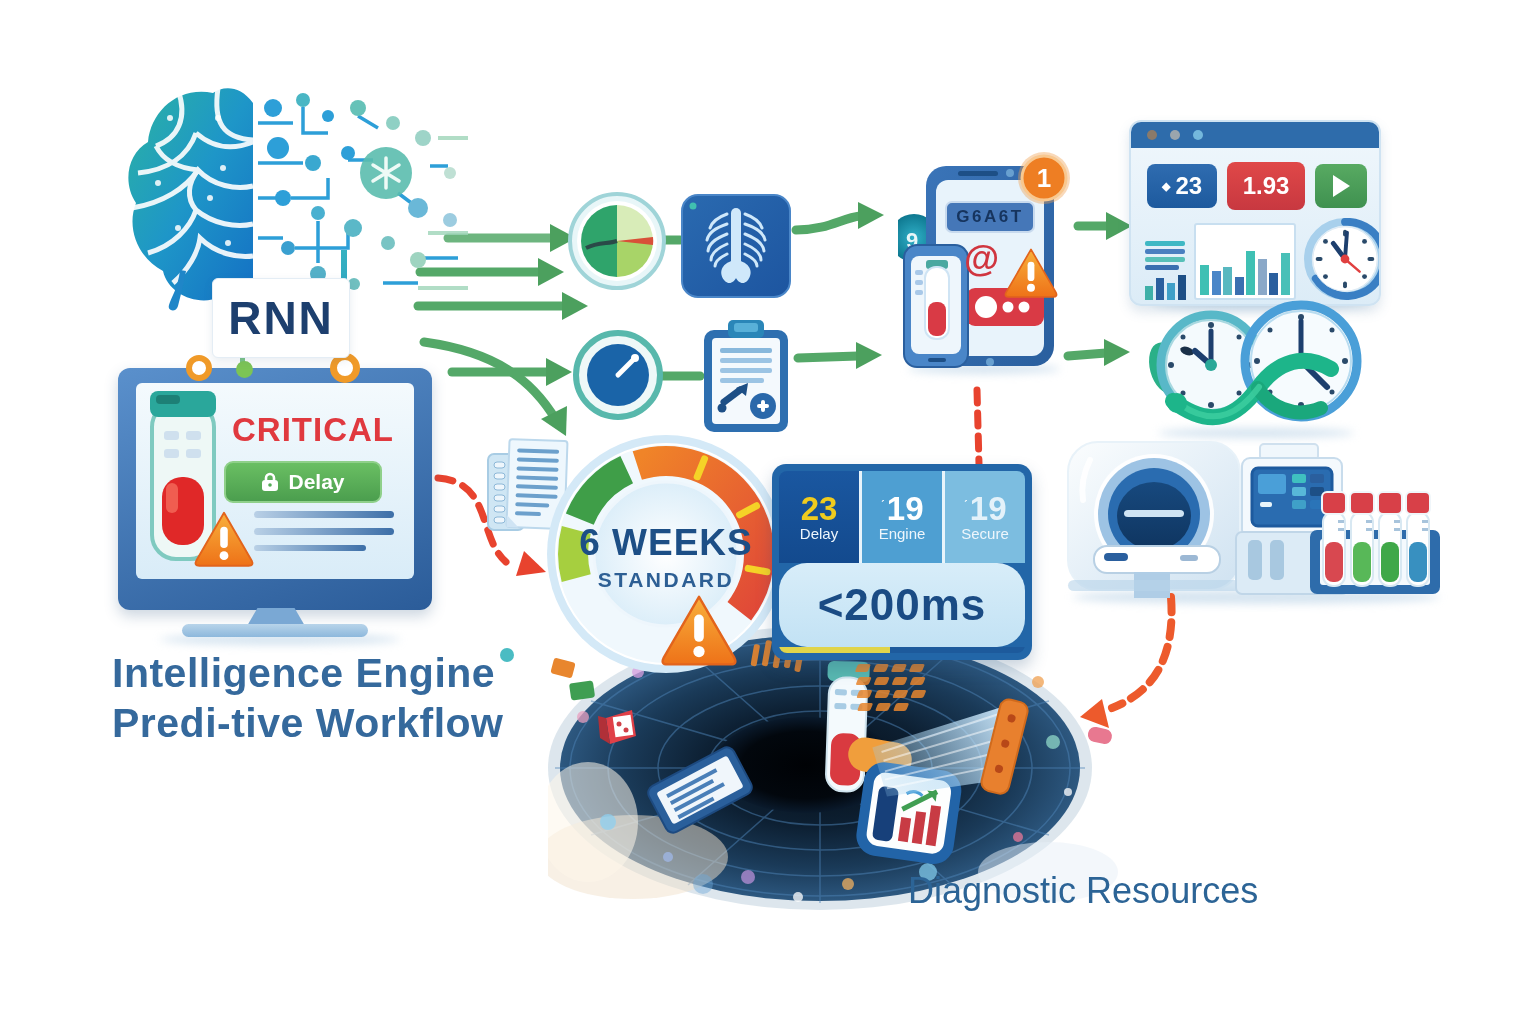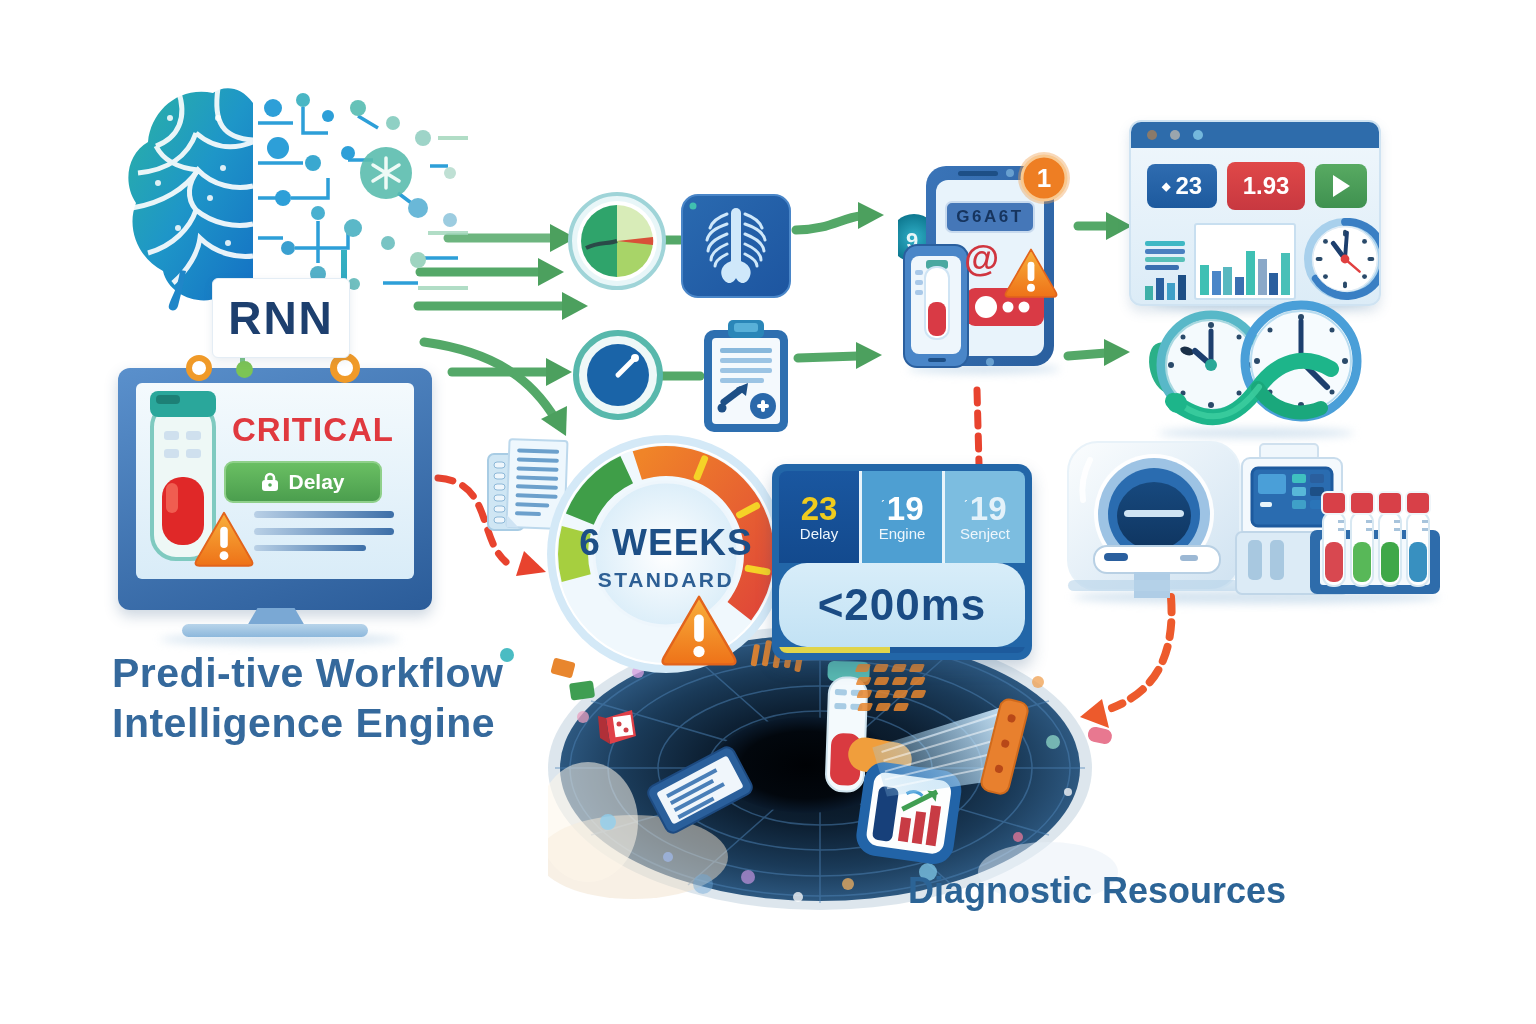--- a/index.html
+++ b/index.html
@@ -1,21 +1,21 @@
 <!DOCTYPE html>
 <html><head>
 <meta charset="utf-8">
 <style>
   html,body{margin:0;padding:0;background:#fff;}
   #canvas{position:relative;width:1536px;height:1024px;overflow:hidden;background:#fff;
           font-family:"Liberation Sans",sans-serif;}
   .abs{position:absolute;}
   .shadow{position:absolute;border-radius:50%;background:rgba(178,205,228,.55);filter:blur(4px);}
   .headline{font-weight:700;font-size:41px;color:#35699c;line-height:1.22;letter-spacing:.5px;}
-  .footerlbl{font-weight:700;font-size:36px;color:#2c6496;}
+  .footerlbl{font-weight:400;font-size:36px;color:#2c6496;}
   .rnn-card{background:#fff;border:1px solid #e4edf5;border-radius:6px;box-shadow:0 3px 8px rgba(60,100,140,.12);
             display:flex;align-items:center;justify-content:center;font-weight:700;font-size:46px;color:#1d3f6e;letter-spacing:2px;}
   .ring{border-radius:50%;background:#fff;}
   .monitor{background:linear-gradient(160deg,#5a90cc,#2b5c99);border-radius:12px;box-shadow:0 6px 14px rgba(50,90,130,.25);}
   .screen{background:linear-gradient(#f4fafd,#d9ecf8);border-radius:6px;overflow:hidden;}
   .critical{font-weight:700;font-size:33px;color:#e0393f;letter-spacing:1px;}
   .secure-btn{background:linear-gradient(#6abf63,#4b9e4e);border:2px solid #8fd08a;border-radius:9px;
               display:flex;align-items:center;justify-content:center;gap:9px;color:#fff;font-weight:700;font-size:21px;}
   .sline{background:linear-gradient(90deg,#b9d0e6,#3d6fa8);border-radius:4px;position:absolute;}
   .stand{background:#7aa8d4;clip-path:polygon(18% 0,82% 0,100% 100%,0 100%);}
@@ -617,21 +617,21 @@
       <div class="ptile" style="background:linear-gradient(#1a57a0,#134a8e)">
         <div><span class="val" style="color:#f0cb1e">23</span></div>
         <div class="lab">Delay</div>
       </div>
       <div class="ptile" style="background:#4e9fd2;border-left:3px solid #e8f4fb">
         <div><span class="tick">ˊ</span><span class="val" style="color:#fff">19</span></div>
         <div class="lab">Engine</div>
       </div>
       <div class="ptile" style="background:#7cbde0;border-left:3px solid #e8f4fb">
         <div><span class="tick">ˊ</span><span class="val" style="color:#e4f2fa">19</span></div>
-        <div class="lab">Senject</div>
+        <div class="lab">Secure</div>
       </div>
     </div>
     <div class="latency">&lt;200ms</div>
     <div style="height:6px;display:flex">
       <div style="width:45%;background:#e0d44a"></div>
           <div style="flex:1;background:#1d5a9c"></div>
     </div>
   </div>
 </div>
 
@@ -705,19 +705,19 @@
           <rect x="134" y="86" width="6" height="3"></rect>
       <rect x="162" y="78" width="6" height="3"></rect>
           <rect x="162" y="86" width="6" height="3"></rect>
       <rect x="190" y="78" width="6" height="3"></rect>
           <rect x="190" y="86" width="6" height="3"></rect>
     </g>
   </g>
 </svg>
 
 <div class="abs headline" style="left:112px;top:648px;z-index:4">
+  <div>Intelligence Engine</div>
   <div>Predi-tive Workflow</div>
-  <div>Intelligence Engine</div>
 </div>
 <div class="abs" style="left:500px;top:648px;width:14px;height:14px;border-radius:50%;background:#2ab0b8;opacity:.85;z-index:3"></div>
 <div class="abs footerlbl" style="left:908px;top:870px;z-index:4">Diagnostic Resources</div>
 
 </div>
 
 </body></html>

